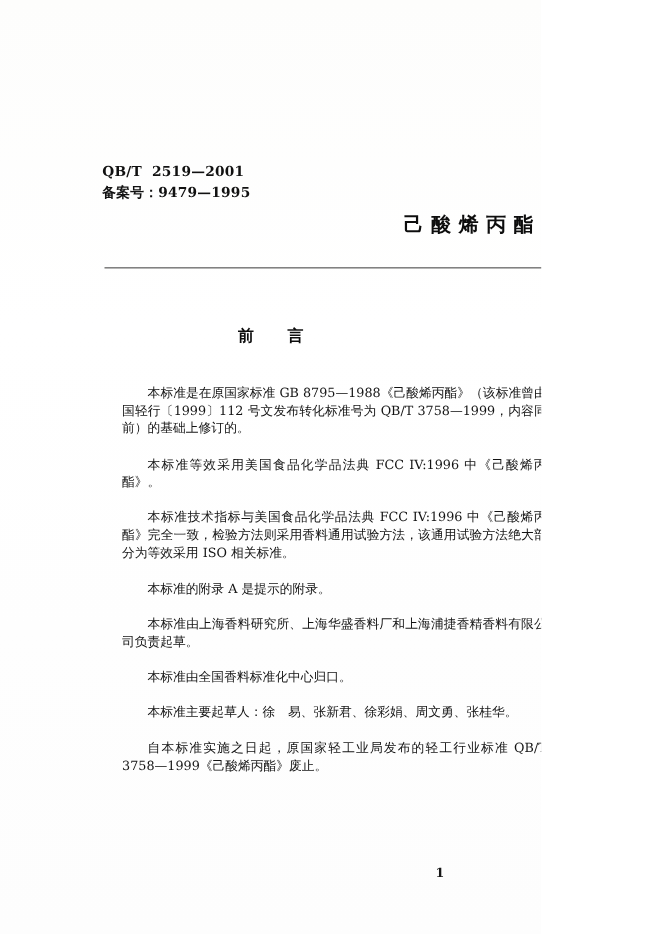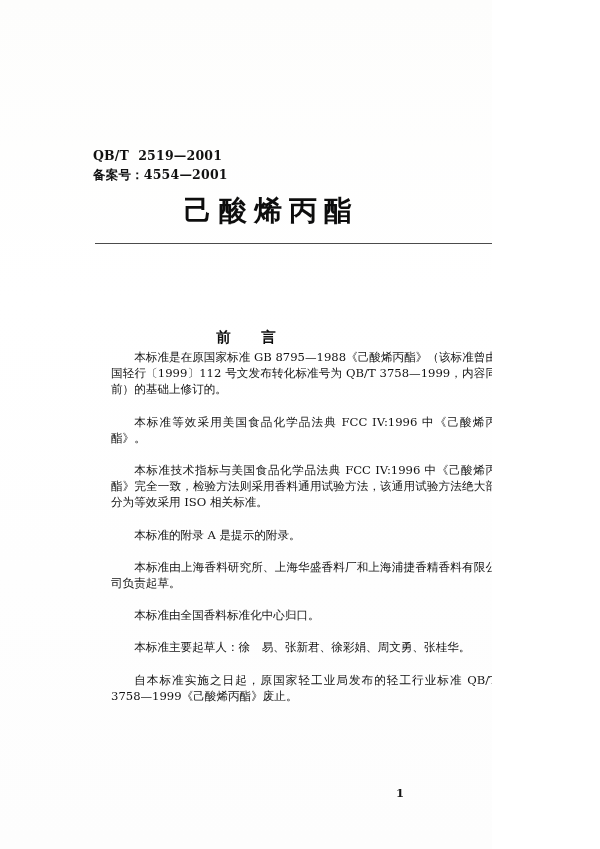--- a/index.html
+++ b/index.html
@@ -44,23 +44,23 @@
   .std-code .ln {
     display: block;
     white-space: pre;
   }
 
   .doc-title {
     position: absolute;
     left: 0;
     right: 0;
     top: 192px;
-    text-align: center;
+    text-align: right;
     font-family: "DejaVu Sans", "Liberation Sans", sans-serif;
-    font-size: 28px;
+    font-size: 18px;
     font-weight: 700;
     color: #0d0d0d;
     letter-spacing: 7px;
     text-indent: 7px;
     padding-left: 44px;
   }
 
   .rule {
     position: absolute;
     left: 95px;
@@ -76,21 +76,20 @@
     left: 0;
     right: 0;
     top: 296px;
     text-align: center;
     font-family: "DejaVu Sans", "Liberation Sans", sans-serif;
     font-size: 14.5px;
     font-weight: 700;
     color: #0d0d0d;
     letter-spacing: 8px;
     text-indent: 8px;
-    margin-top: 32px;
   }
 
   .body-block {
     position: absolute;
     left: 95px;
     top: 333px;
     width: 418px;
     font-family: "DejaVu Serif", "Liberation Serif", serif;
     font-size: 11.6px;
     color: #131313;
@@ -119,21 +118,21 @@
   }
 </style>
 </head>
 <body>
 
 <div id="page">
   <div class="layer">
 
     <div class="std-code">
       <span class="ln">QB/T  2519—2001</span>
-      <span class="ln">备案号：4554—2001</span>
+      <span class="ln">备案号：9479—1995</span>
     </div>
 
     <div class="doc-title">己酸烯丙酯</div>
 
     <div class="rule"></div>
 
     <div class="section-heading">前　言</div>
 
     <div class="body-block">
       <p class="para">本标准是在原国家标准 GB 8795—1988《己酸烯丙酯》（该标准曾由国轻行〔1999〕112 号文发布转化标准号为 QB/T 3758—1999，内容同前）的基础上修订的。</p>

